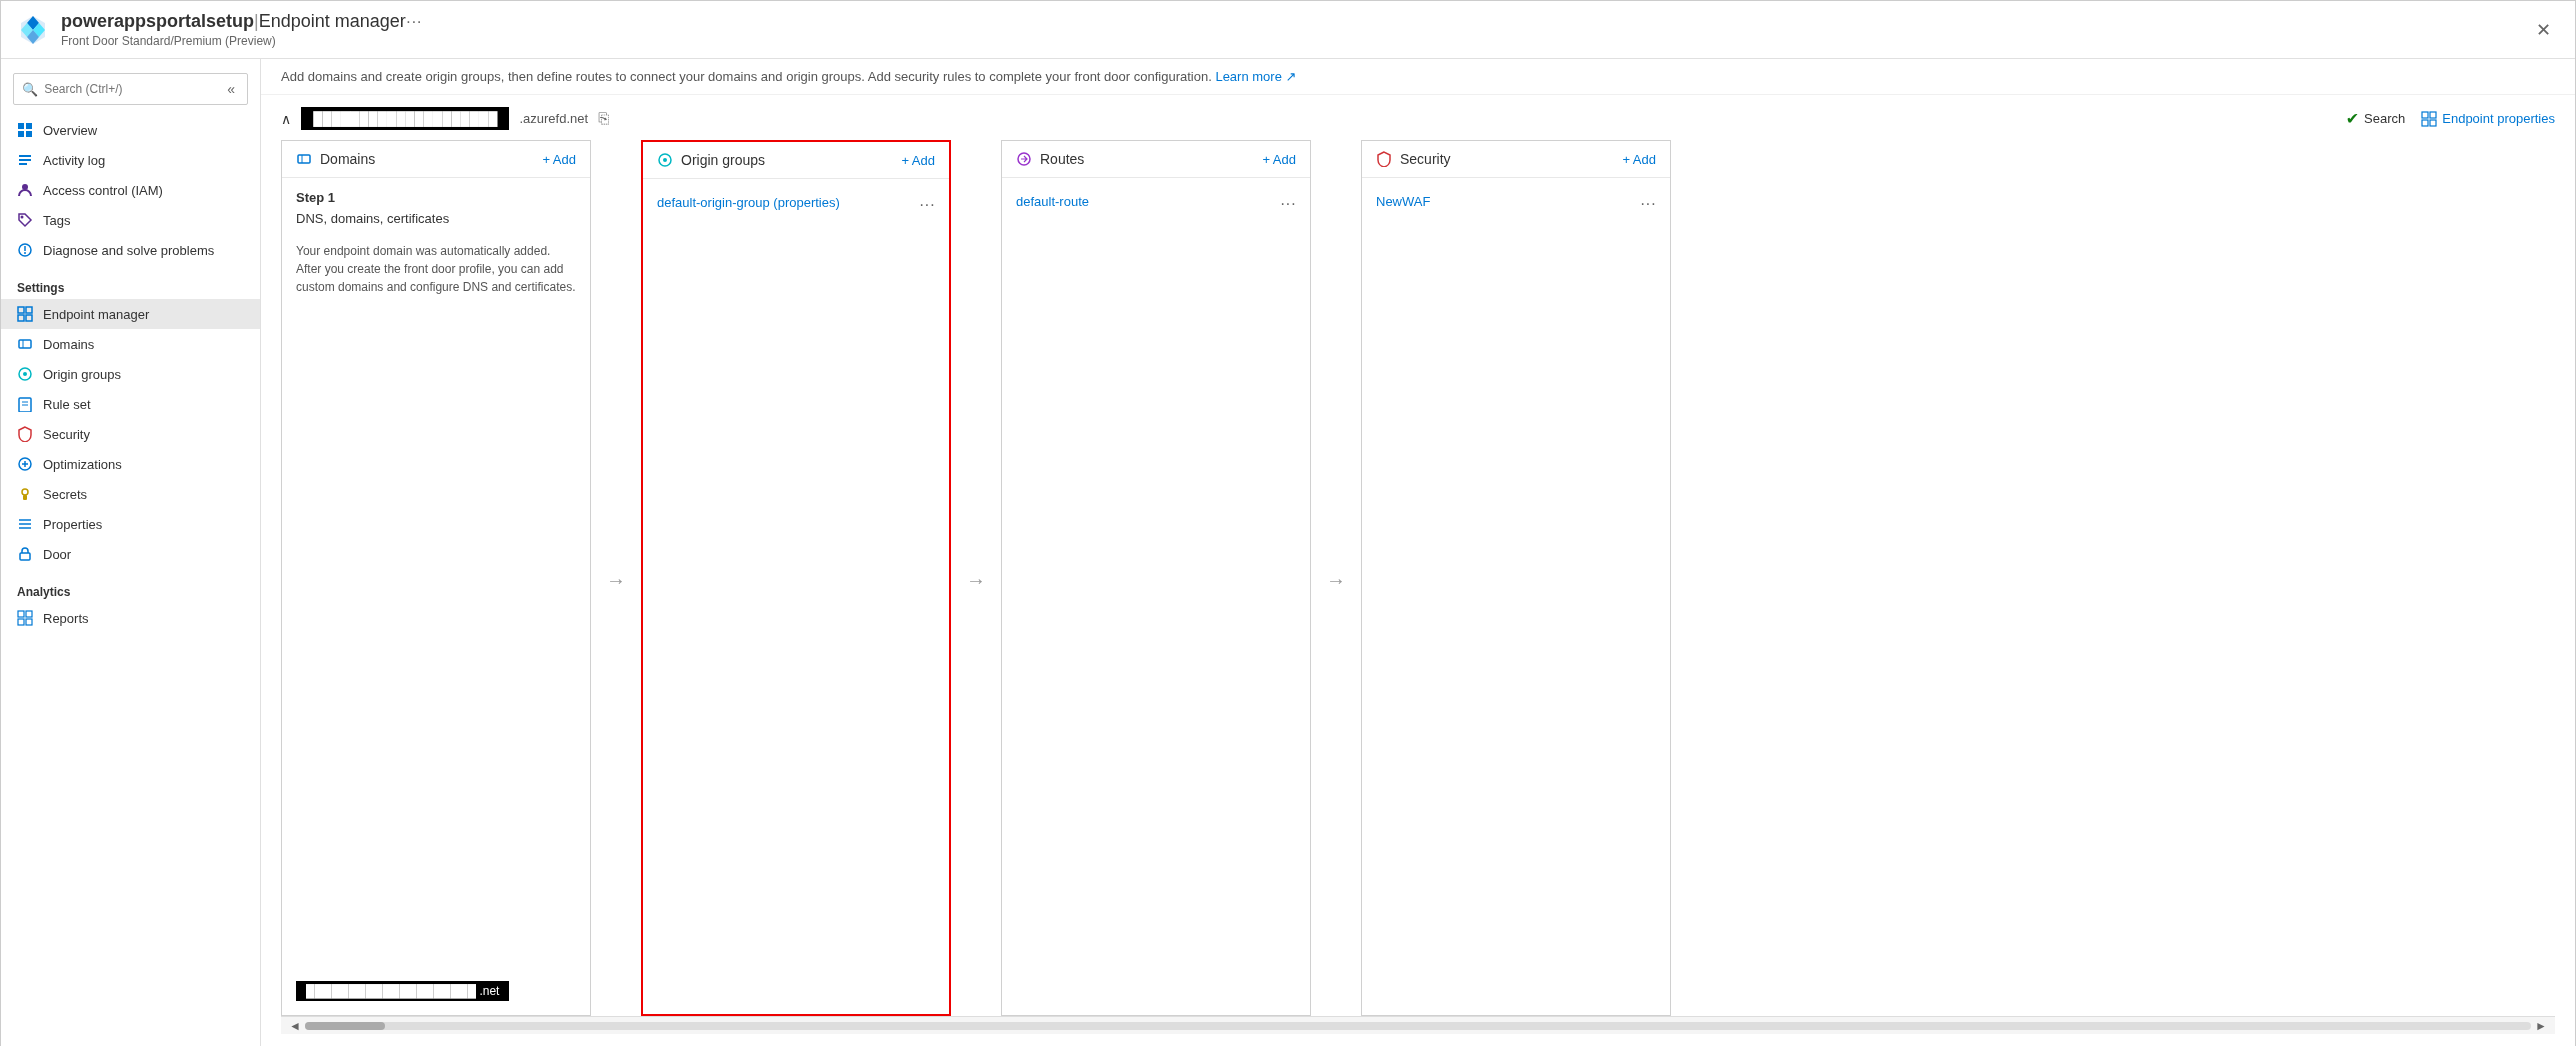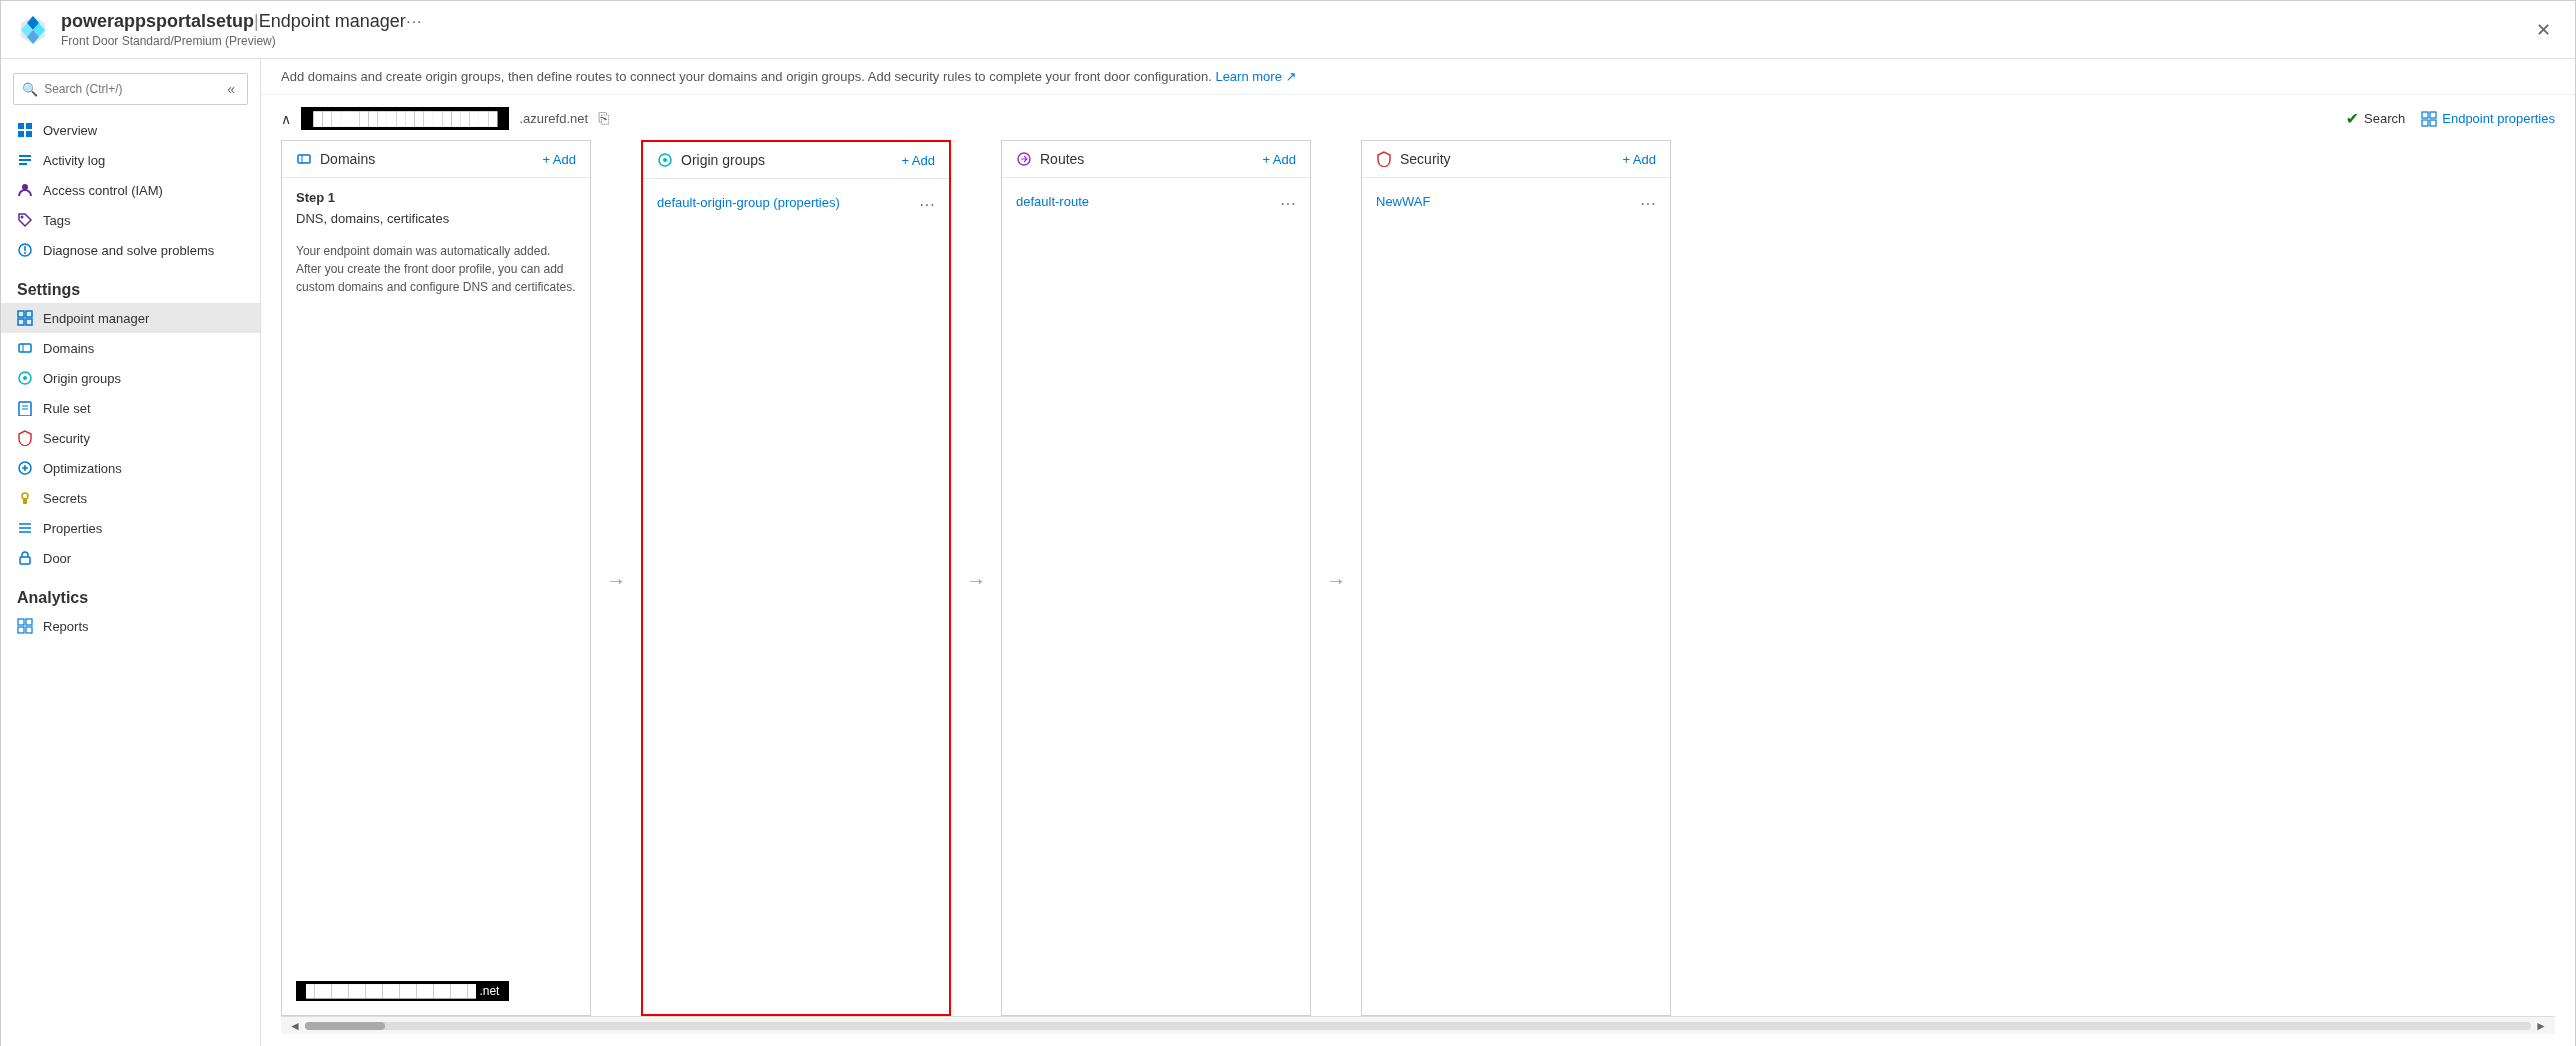--- a/index.html
+++ b/index.html
@@ -25,21 +25,21 @@
     
     .sidebar { width: 260px; min-width: 260px; border-right: 1px solid #e0e0e0; display: flex; flex-direction: column; overflow-y: auto; padding: 8px 0; }
     .search-box { display: flex; align-items: center; margin: 6px 12px 10px; border: 1px solid #ccc; padding: 5px 8px; border-radius: 2px; gap: 6px; }
     .search-box input { border: none; outline: none; font-size: 12px; flex: 1; color: #c2410c; background: transparent; }
     .collapse-btn { margin-left: auto; cursor: pointer; color: #666; font-size: 14px; padding: 2px 4px; }
 
     .nav-item { display: flex; align-items: center; padding: 7px 16px; cursor: pointer; gap: 10px; color: #333; font-size: 13px; }
     .nav-item.active { background: #e8e8e8; }
     .nav-icon { width: 16px; height: 16px; flex-shrink: 0; display: flex; align-items: center; justify-content: center; }
 
-    .section-header { font-size: 16px; font-weight: 600; color: #333; padding: 12px 16px 4px; margin-top: 4px; }
+    .section-header { font-size: 12px; font-weight: 600; color: #333; padding: 12px 16px 4px; margin-top: 4px; }
 
     
     .content { flex: 1; overflow: hidden; display: flex; flex-direction: column; }
     .info-bar { padding: 10px 20px; font-size: 13px; color: #555; border-bottom: 1px solid #f0f0f0; }
     .info-bar a { color: #0078d4; text-decoration: none; }
 
     .endpoint-area { flex: 1; overflow: hidden; display: flex; flex-direction: column; padding: 12px 20px; }
 
     .endpoint-header { display: flex; align-items: center; gap: 10px; margin-bottom: 10px; }
     .collapse-arrow { cursor: pointer; font-size: 14px; }

